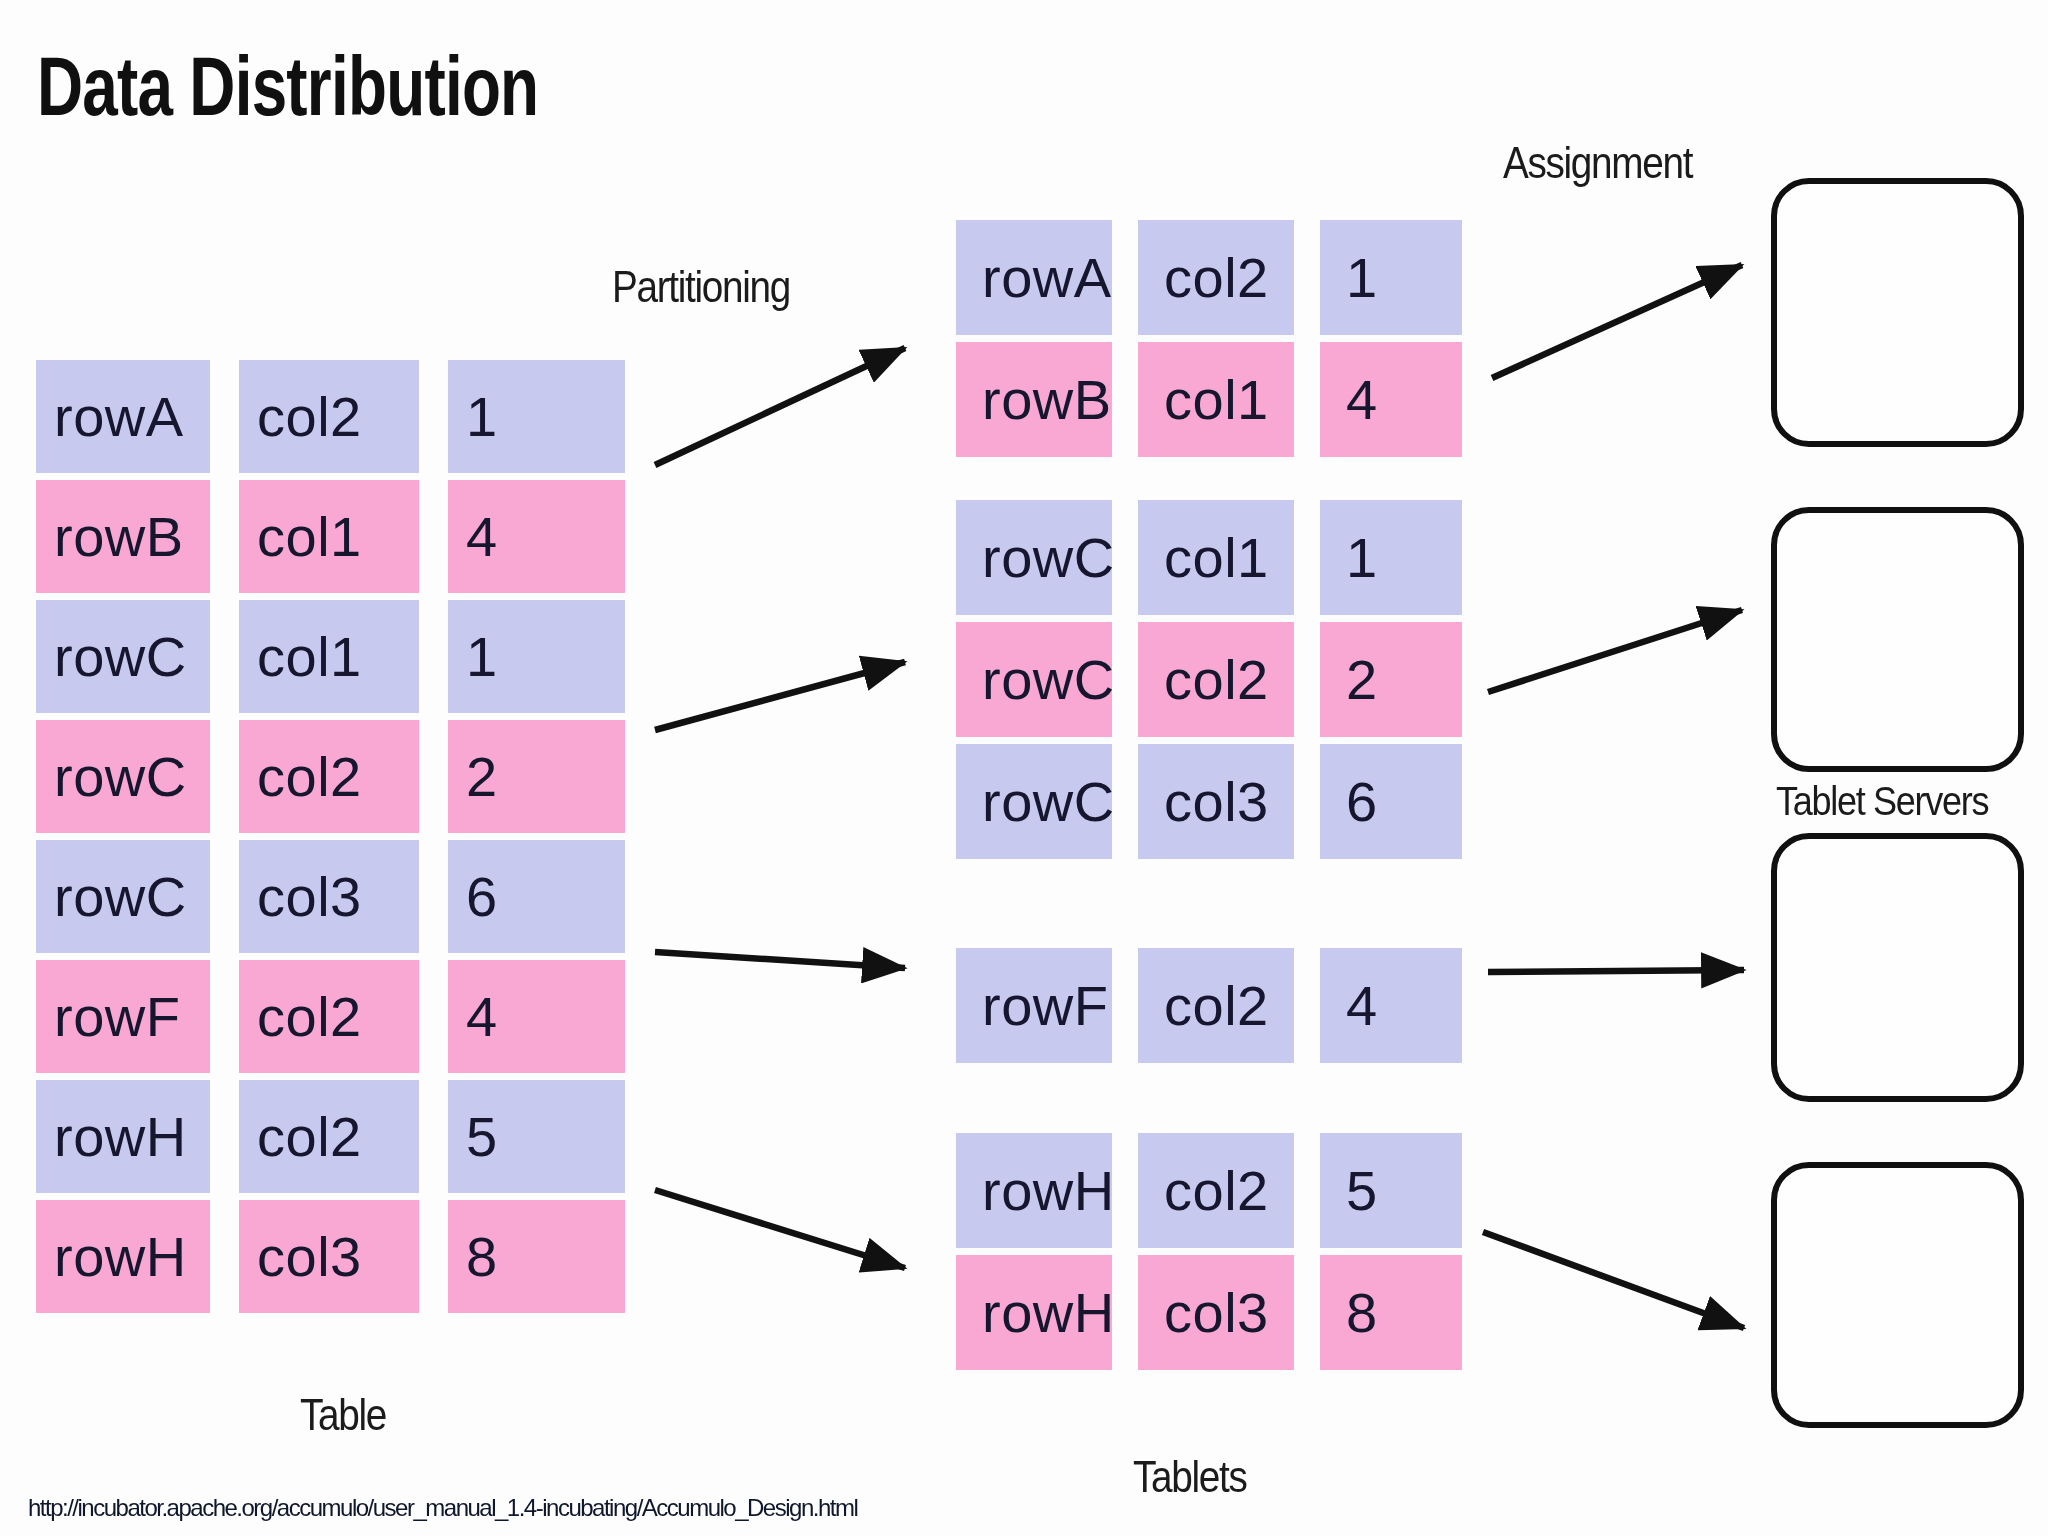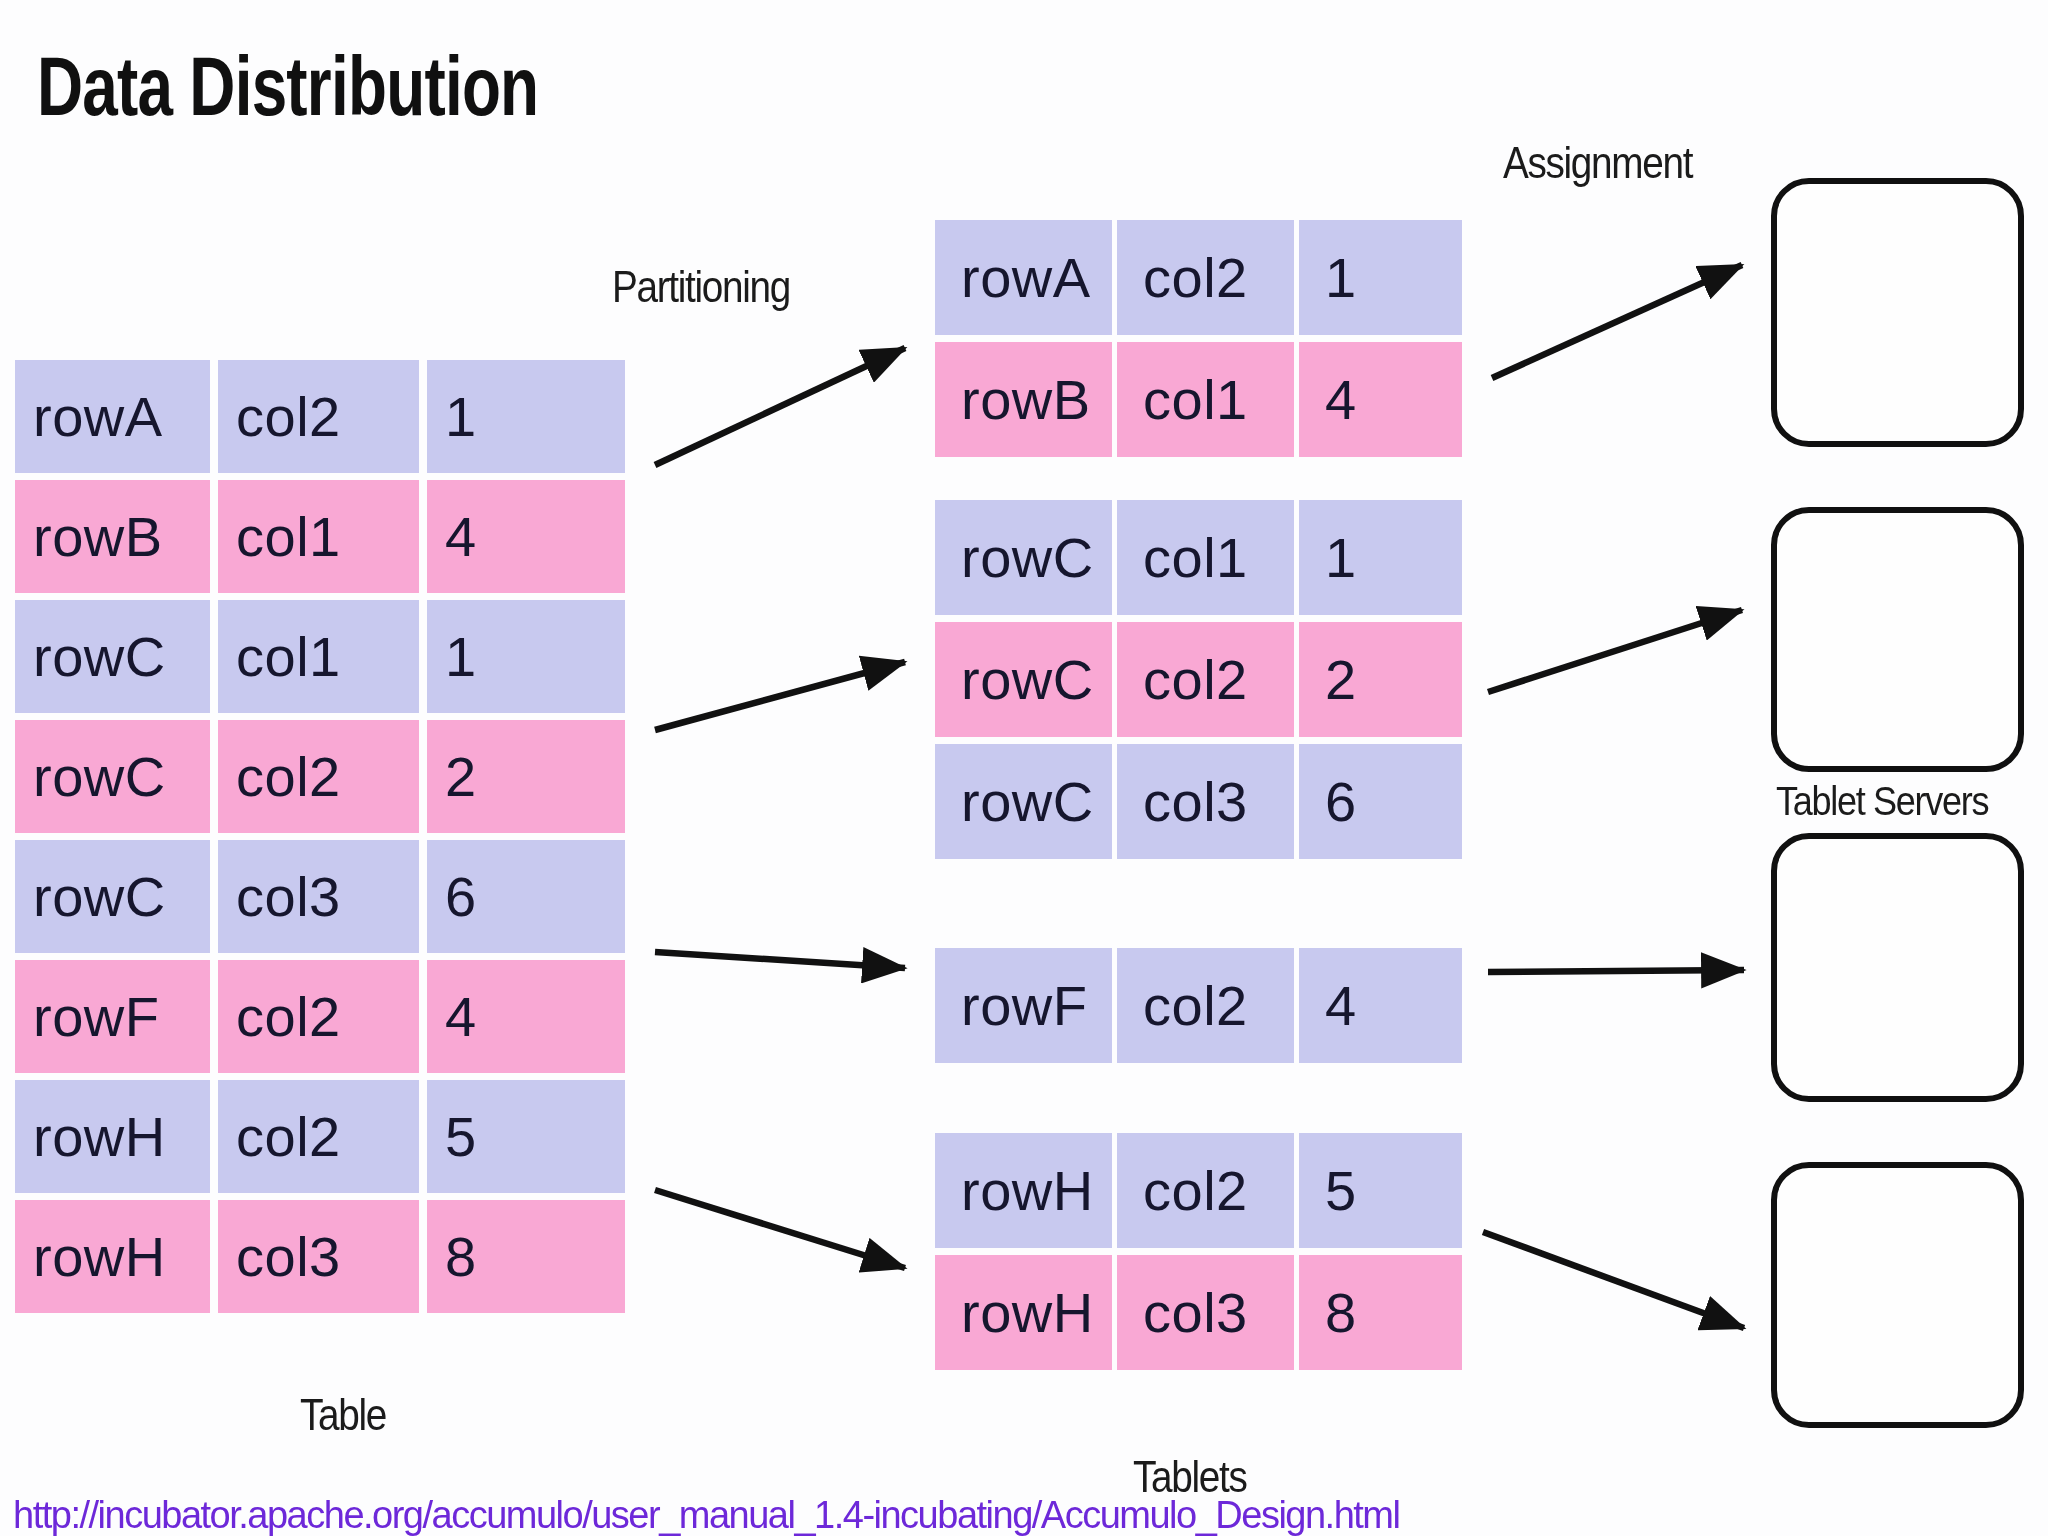--- a/index.html
+++ b/index.html
@@ -34,39 +34,39 @@
   .tablet{
     grid-template-columns:177px 177px 163px;
     grid-auto-rows:115px;gap:7px 5px;
   }
   #tablet-1{left:935px;top:220px;}
   #tablet-2{left:935px;top:500px;}
   #tablet-3{left:935px;top:948px;}
   #tablet-4{left:935px;top:1133px;}
   .cell{
     display:flex;align-items:center;padding-left:18px;
-    font-size:56px;color:#16162e;letter-spacing:0.5px;
+    font-size:56px;color:#16162e;letter-spacing:0.5px;margin-left:21px;
   }
   .tablet .cell{padding-left:26px;}
   .d{background:#c8c9ef;}
   .l{background:#f9a8d4;}
   
   .server-box{
     left:1771px;width:253px;box-sizing:border-box;
     border:6px solid #101010;border-radius:38px;background:#fefefe;
   }
   #server-box-1{top:178px;height:269px;}
   #server-box-2{top:507px;height:265px;}
   #server-box-3{top:833px;height:269px;}
   #server-box-4{top:1162px;height:266px;}
   
   #arrows{left:0;top:0;pointer-events:none;}
   
   #source-url{
-    left:13px;top:1494px;font-size:38px;letter-spacing:-1.5px;color:#6d28d9;
+    left:28px;top:1494px;font-size:24px;letter-spacing:-1.5px;color:#0f172a;
     white-space:nowrap;
   }
 </style>
 </head>
 <body>
 
 <div id="title" class="abs">Data Distribution</div>
 
 <div id="partitioning-label" class="abs diagram-label">Partitioning</div>
 <div id="assignment-label" class="abs diagram-label">Assignment</div>

